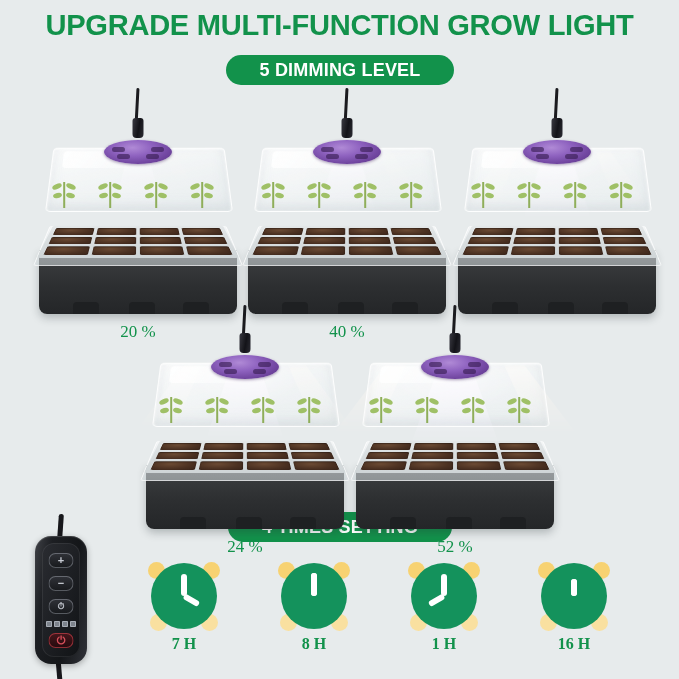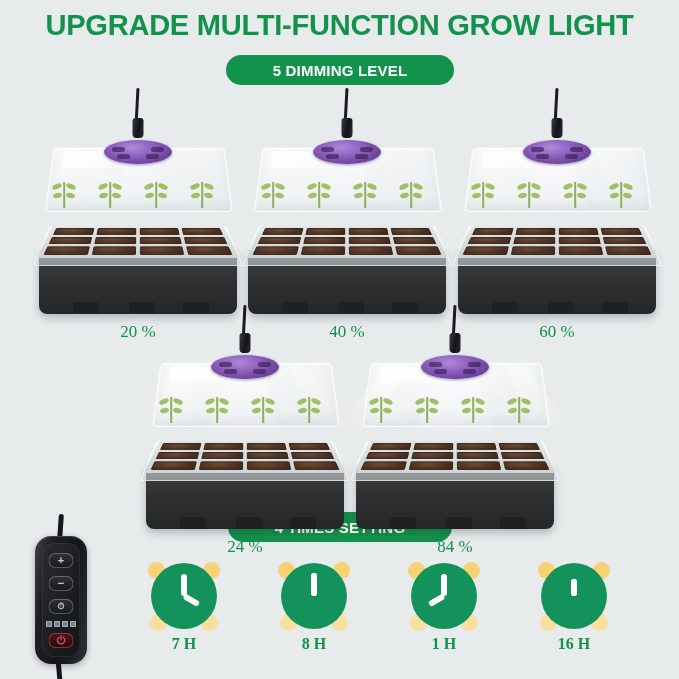--- a/index.html
+++ b/index.html
@@ -22,21 +22,21 @@
     font-family:"Liberation Sans", sans-serif;
     transform:scaleX(0.97);
     white-space:nowrap;
   }
   .pill{
     position:absolute;
     height:30px;
     border-radius:15px;
     background:#12924b;
     color:#ffffff;
-    font-size:15px;
+    font-size:18px;
     font-weight:bold;
     letter-spacing:0.2px;
     display:flex;align-items:center;justify-content:center;
     box-sizing:border-box;
     padding:0 16px;
     white-space:nowrap;
   }
   #pill-dim{left:226px;top:55px;width:228px;}
   #pill-times{left:228px;top:512px;width:224px;}
 
@@ -503,21 +503,20 @@
           <div class="leaf lf3"></div>
           <div class="leaf lf4"></div>
         </div>
       </div>
     </div>
     <div class="base" style="top:162px;">
       <span class="notch n1"></span>
       <span class="notch n2"></span>
       <span class="notch n3"></span>
     </div>
-    <div class="pct" style="top:234px;">60 %</div>
   </div>
 
 <div class="tray-unit" id="tray-3" style="left: 140px; top: 305px;">
     <div class="cord" style="height:40px;"></div>
     <div class="plug" style="top:28px;"></div>
     <div class="dome" style="top:42px;"></div>
     <div class="glow" style="top:56px;width:216px;height:75px;">
       <div class="halo" style="width:112px;height:47px;"></div>
       <div class="warm-l" style="width:63px;height:62px;opacity:0.53;"></div>
       <div class="warm-r" style="width:63px;height:62px;opacity:0.53;"></div>
@@ -648,21 +647,21 @@
           <div class="leaf lf3"></div>
           <div class="leaf lf4"></div>
         </div>
       </div>
     </div>
     <div class="base" style="top:160px;">
       <span class="notch n1"></span>
       <span class="notch n2"></span>
       <span class="notch n3"></span>
     </div>
-    <div class="pct" style="top:232px;">84 %</div>
+    <div class="pct" style="top:232px;">52 %</div>
   </div>
 
 <div class="pill" id="pill-times">4 TIMES SETTING</div>
 
 <div class="controller">
   <div class="ctrl-cord-top"></div>
   <div class="ctrl-cord-bot"></div>
   <div class="ctrl-body">
     <div class="ctrl-face">
       <div class="btn btn-plus">+</div>

